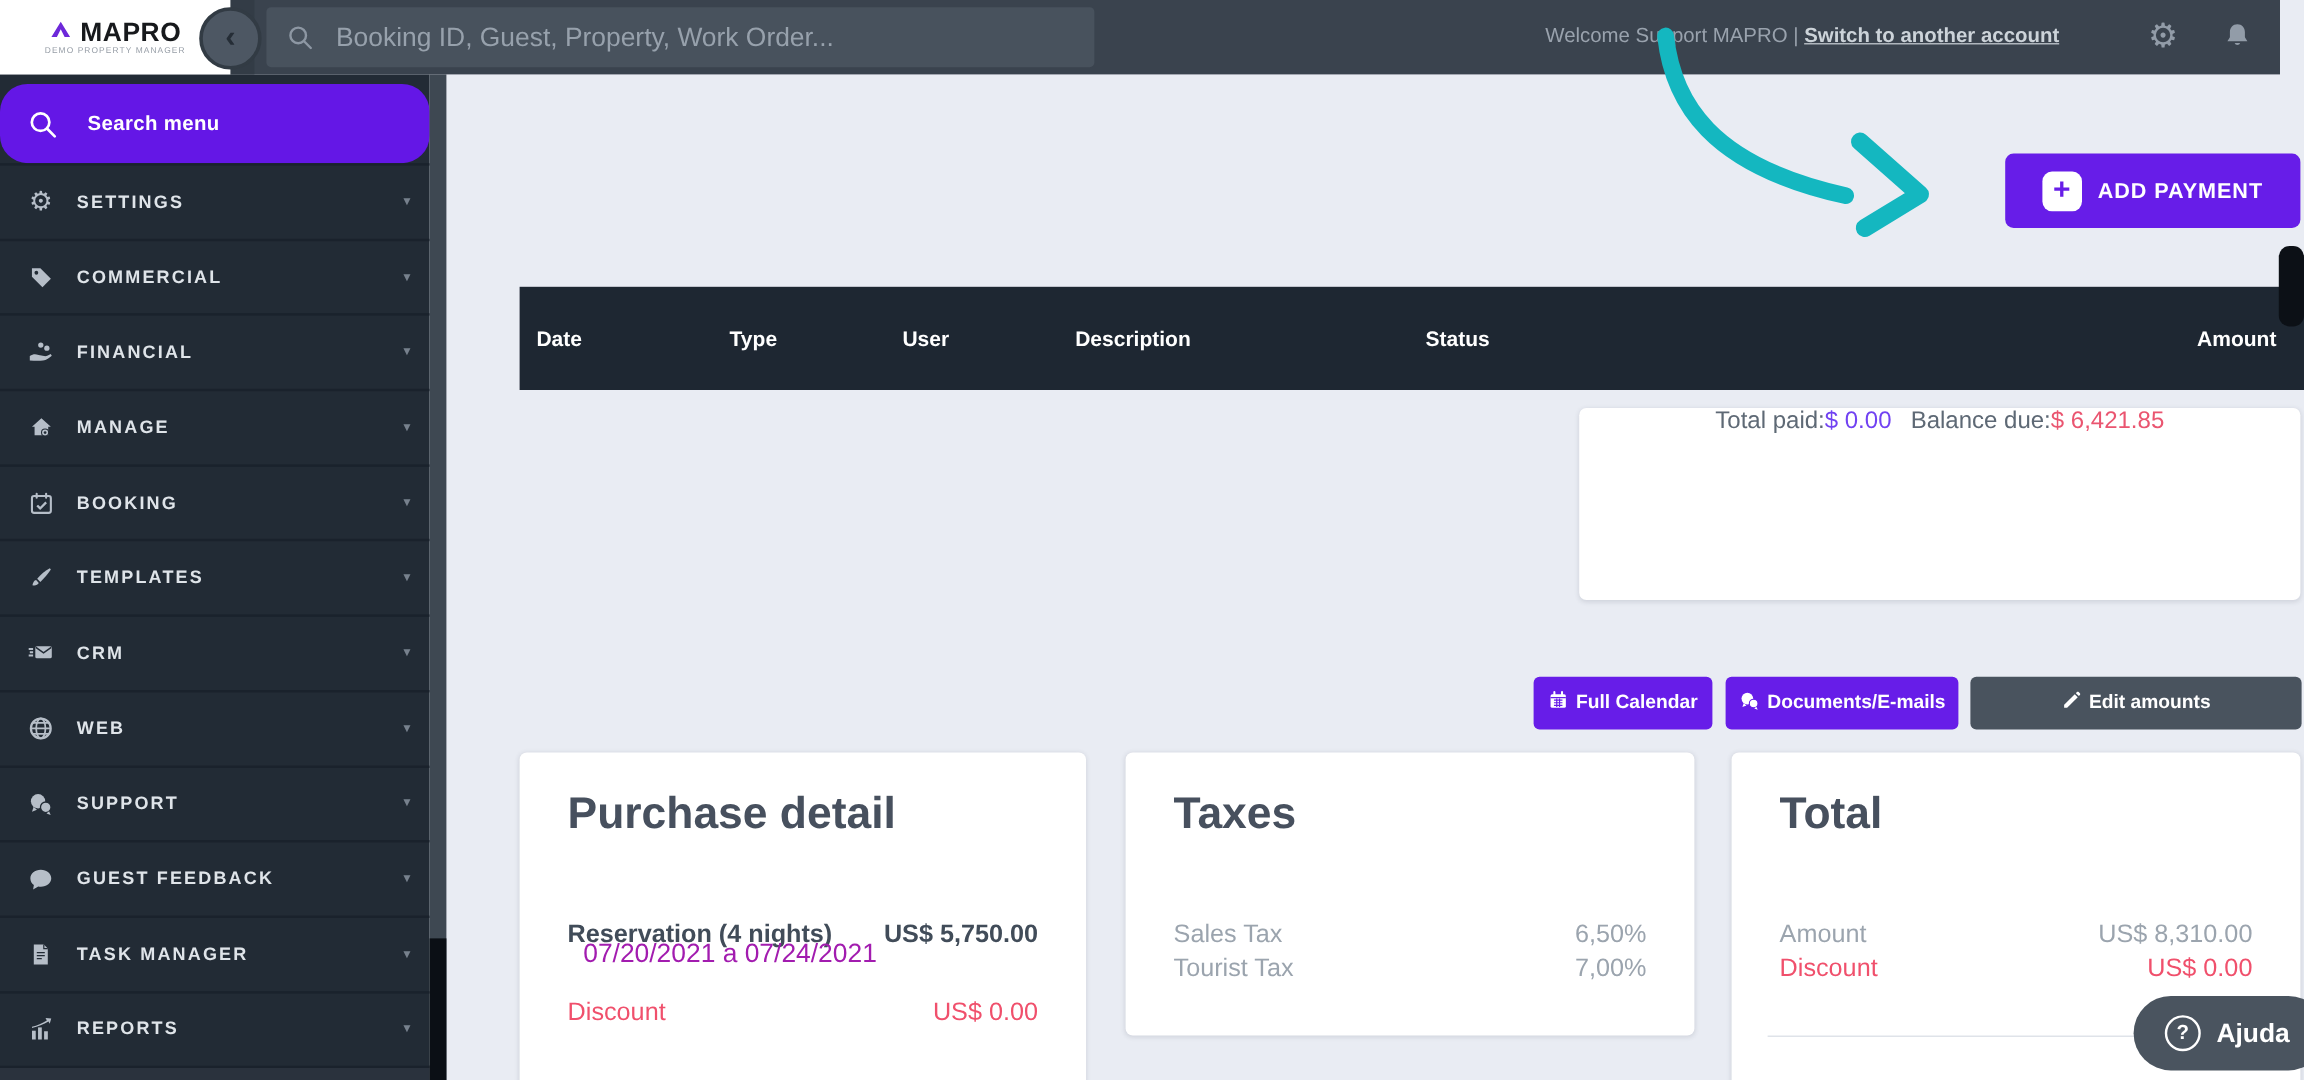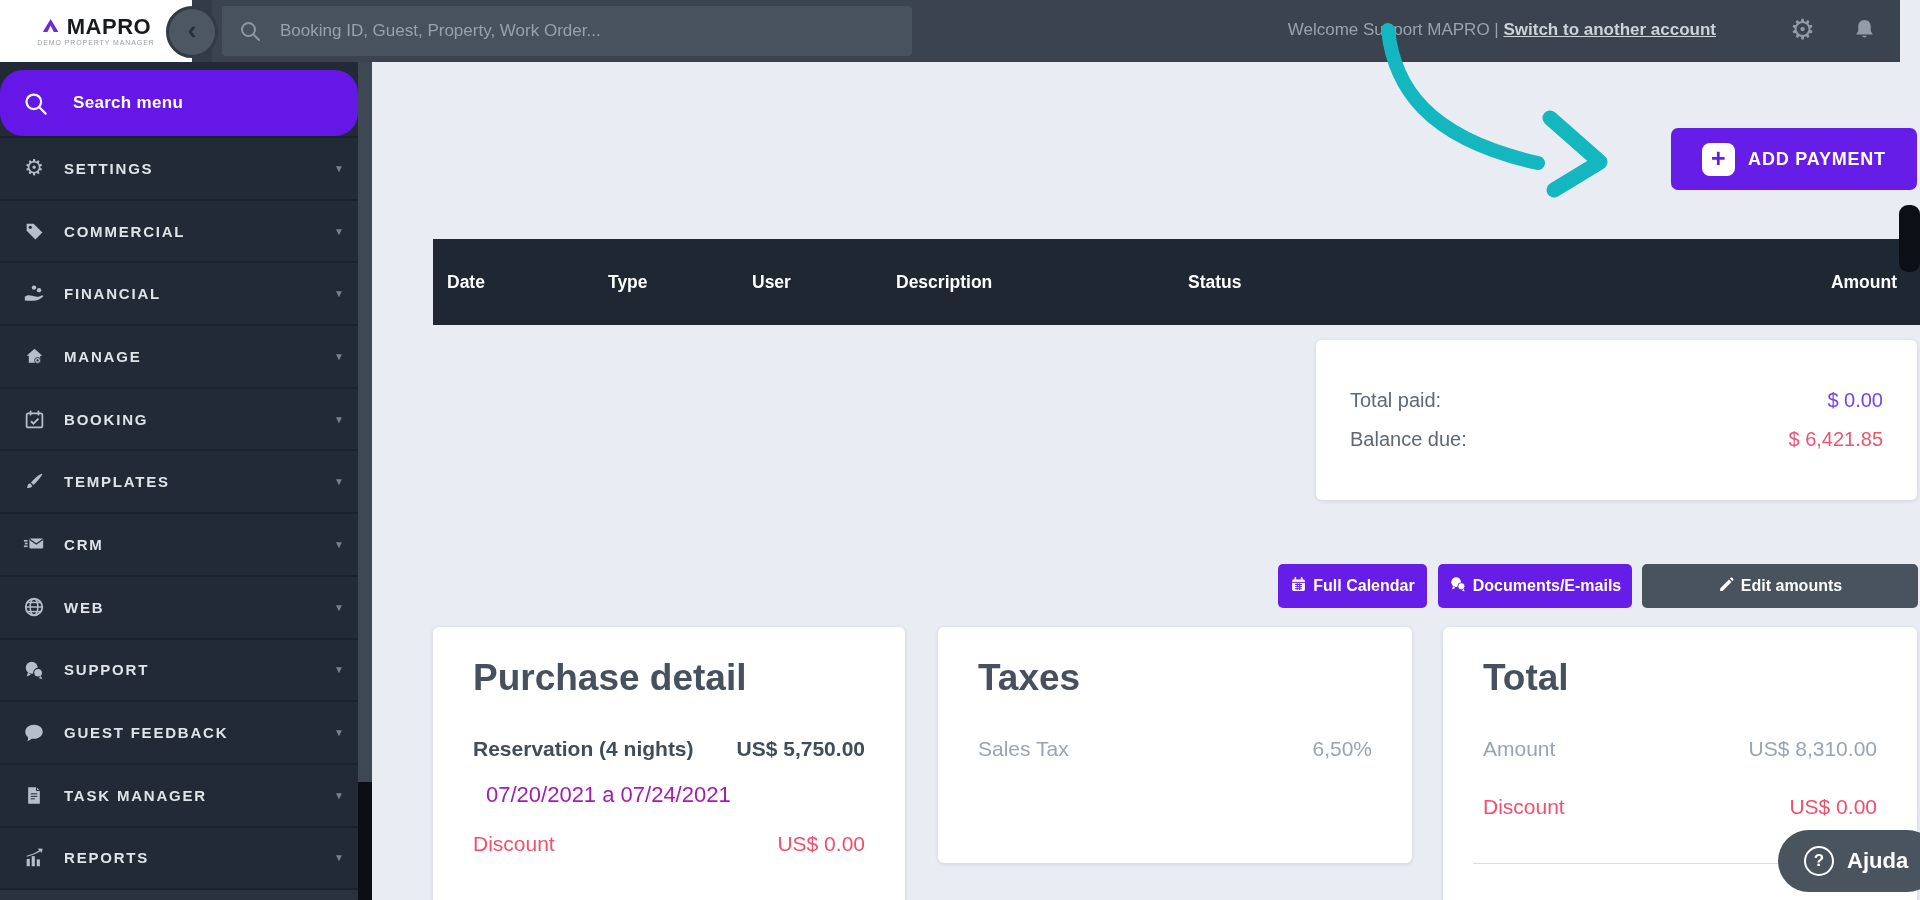--- a/index.html
+++ b/index.html
@@ -16,21 +16,21 @@
   .logo-text { font-size:22px; font-weight:800; color:#17191c; letter-spacing:.5px; line-height:20px; }
   .logo-tag { font-size:7px; color:#969da6; letter-spacing:.9px; margin-top:2px; }
   .topbar-notch { position:absolute; left:192px; top:0; width:20px; height:62px; background:#333c46; }
   .collapse-btn { position:absolute; left:166px; top:6px; width:52px; height:52px; border-radius:50%;
                   background:#4d5763; border:3px solid #323b44; color:#252d36; font-size:26px; font-weight:bold;
                   line-height:1; cursor:pointer; z-index:22; display:flex; align-items:center; justify-content:center; padding-bottom:4px;}
   .search-field { position:absolute; left:222px; top:6px; width:690px; height:50px; background:#48525d;
                   border-radius:4px; display:flex; align-items:center; padding-left:16px; gap:18px; }
   .search-field svg { color:#8d97a3; flex:0 0 auto; }
   .search-field input { background:transparent; border:none; outline:none; color:#cfd6dd;
-                        font-size:17px; width:600px; font-family:"Liberation Sans", sans-serif; }
+                        font-size:22px; width:600px; font-family:"Liberation Sans", sans-serif; }
   .search-field input::placeholder { color:#97a1ac; }
   .welcome { position:absolute; right:184px; top:20px; font-size:17px; color:#99a2ad; white-space:nowrap; }
   .welcome .switch { color:#ccd3d9; font-weight:bold; text-decoration:underline; cursor:pointer; }
   .tb-gear { position:absolute; left:1790px; top:13px; font-size:28px; color:#929ca8; cursor:pointer; line-height:1.2;}
   .tb-bell { position:absolute; left:1852px; top:17px; color:#929ca8; cursor:pointer; }
   
   .sidebar { position:absolute; left:0; top:62px; width:358px; bottom:0; background:#222b35; z-index:10; }
   .search-menu { position:absolute; top:8px; left:0; right:0; height:66px; background:#6417e6;
                  display:flex; align-items:center; padding-left:22px; gap:24px; color:#fff; cursor:pointer;border-radius:23px; }
   .search-menu .sm-label { font-size:17px; font-weight:bold; letter-spacing:.3px; }
@@ -54,39 +54,39 @@
               font-weight:bold; display:flex; align-items:center; justify-content:center; padding-bottom:2px; }
   .table-head { position:absolute; left:433px; top:239px; width:1487px; height:86px; background:#1e2732;
                 color:#fff; font-size:17.5px; font-weight:bold; }
   .table-head span { position:absolute; top:0; line-height:86px; }
   .th-date { left:14px; } .th-type { left:175px; } .th-user { left:319px; }
   .th-desc { left:463px; } .th-status { left:755px; } .th-amount { right:23px; }
   .v-thumb { position:absolute; left:1899px; top:205px; width:21px; height:67px; background:#0c1016;
              border-radius:9px; z-index:30; }
   .summary-card { position:absolute; left:1316px; top:340px; width:601px; height:160px; background:#fff;
                   border-radius:6px; box-shadow:0 1px 4px rgba(40,50,70,.14);
-                  display:flex; flex-direction:column; justify-content:center; gap:16px; padding:0 34px; }
+                  display:flex; flex-direction:row; justify-content:center; gap:16px; padding:0 34px; }
   .sum-row { display:flex; justify-content:space-between; font-size:20px; }
   .sum-label { color:#5e6975; }
   .val-purple { color:#7142f2; }
   .val-red { color:#ea5570; }
   .act-btn { position:absolute; top:564px; height:44px; border:none; border-radius:5px; color:#fff;
              font-family:"Liberation Sans", sans-serif; font-size:16px; font-weight:bold; cursor:pointer;
              display:flex; align-items:center; justify-content:center; gap:6px; }
   .btn-cal  { left:1278px; width:149px; background:#671de8; }
   .btn-docs { left:1438px; width:194px; background:#671de8; }
   .btn-edit { left:1642px; width:276px; background:#49535e; }
   .card { position:absolute; top:627px; background:#fff; border-radius:6px;
           box-shadow:0 1px 4px rgba(40,50,70,.14); }
   .card-purchase { left:433px; width:472px; height:290px; }
   .card-taxes    { left:938px; width:474px; height:236px; }
   .card-total    { left:1443px; width:474px; height:290px; }
   .card-title { position:absolute; left:40px; top:30px; font-size:37px; font-weight:bold; color:#47505e; }
   .crow { position:absolute; left:40px; right:40px; display:flex; justify-content:space-between; font-size:21px; }
-  .crow.r1 { top:110px;gap:12px; } .crow.r2 { top:168px; } .crow.r3 { top:205px; }
+  .crow.r1 { top:140px;gap:12px; } .crow.r2 { top:168px; } .crow.r3 { top:205px; }
   .bold-dark { font-weight:bold; color:#414c59; }
   .gray { color:#9ba4ae; }
   .red { color:#f0506c; }
   .dates { position:absolute; left:53px; top:155px; font-size:22px; color:#a21caf; }
   .total-divider { position:absolute; left:30px; right:0; top:236px; border-top:1px solid #d8dde4; }
   .help-pill { position:absolute; left:1778px; top:830px; width:160px; height:62px; border:none;
                border-radius:31px; background:#4a545f; color:#fff; font-family:"Liberation Sans", sans-serif;
                font-size:22px; font-weight:bold; display:flex; align-items:center; padding-left:26px; gap:13px;
                cursor:pointer; z-index:40; }
   .q-circle { width:30px; height:30px; border:2.5px solid #fff; border-radius:50%; font-size:17px; font-weight:bold;
@@ -364,20 +364,24 @@
       <span class="red">US$ 0.00</span>
     </div>
   </section>
 
   <section class="card card-taxes">
     <h2 class="card-title">Taxes</h2>
     <div class="crow r1">
       <span class="gray">Sales Tax</span>
       <span class="gray">6,50%</span>
     </div>
+    <div class="crow r2">
+      <span class="gray">Tourist Tax</span>
+      <span class="gray">7,00%</span>
+    </div>
   </section>
 
   <section class="card card-total">
     <h2 class="card-title">Total</h2>
     <div class="crow r1">
       <span class="gray">Amount</span>
       <span class="gray">US$ 8,310.00</span>
     </div>
     <div class="crow r2">
       <span class="red">Discount</span>

